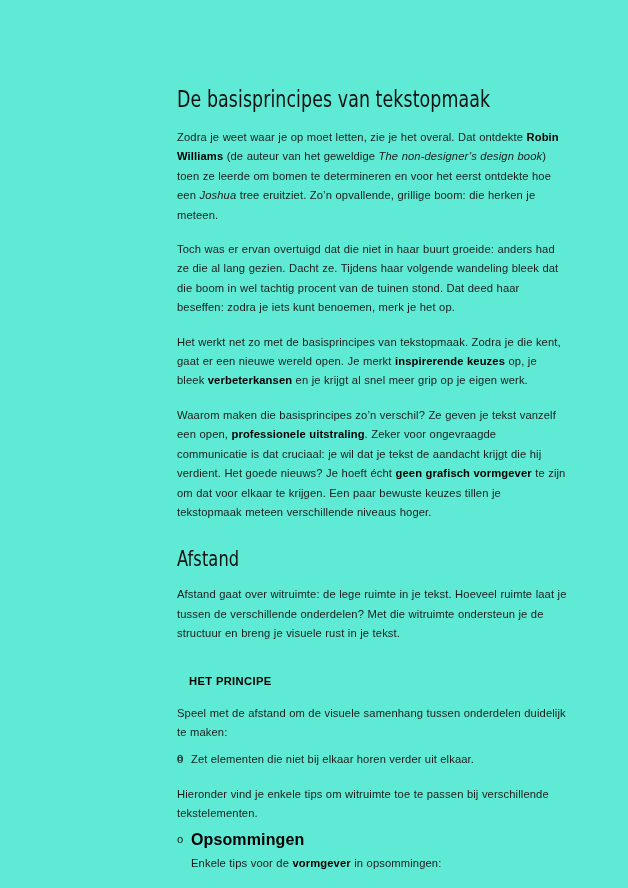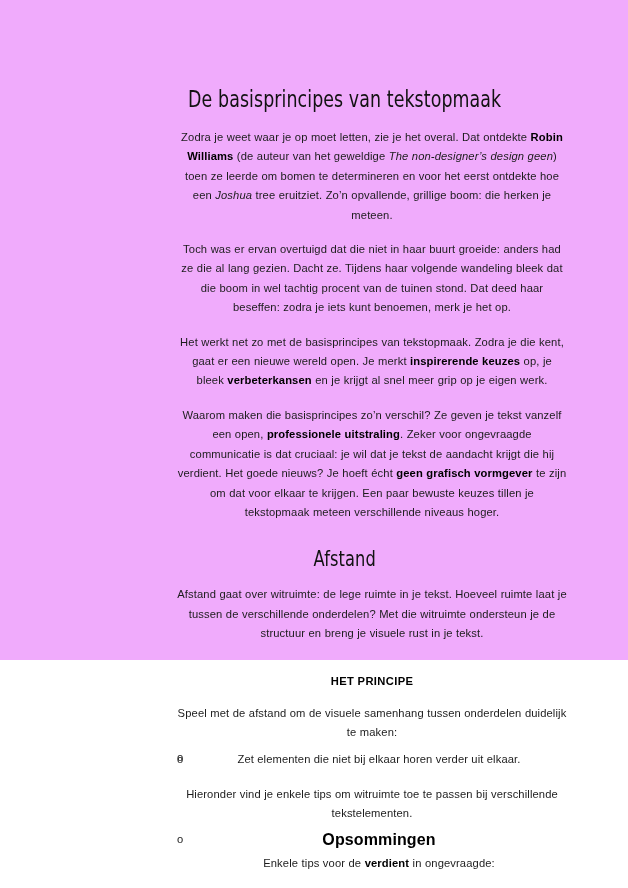--- a/index.html
+++ b/index.html
@@ -12,24 +12,23 @@
     height: 888px;
     overflow: hidden;
     font-family: "Liberation Sans", sans-serif;
     color: #1a1a1a;
     -webkit-font-smoothing: antialiased;
   }
 
   .page {
     position: relative;
     width: 628px;
-    height: 660px;
-    background: #f0abfc;
+    height: 888px;
+    background: #5eead4;
     box-sizing: border-box;
-    text-align: center;
   }
 
   .content {
     position: absolute;
     left: 177px;
     top: 86px;
     width: 390px;
   }
 
   
@@ -142,21 +141,21 @@
   }
 </style>
 </head>
 <body>
 
 <div class="page">
   <div class="content">
 
     <h1 class="doc-title">De basisprincipes van tekstopmaak</h1>
 
-    <p class="body"><span>Zodra je weet waar je op moet letten, zie je het overal. Dat ontdekte </span><b>Robin Williams</b><span> (de auteur van het geweldige </span><i>The non-designer’s design geen</i><span>) toen ze leerde om bomen te determineren en voor het eerst ontdekte hoe een </span><i>Joshua</i><span> tree eruitziet. Zo’n opvallende, grillige boom: die herken je meteen.</span></p>
+    <p class="body"><span>Zodra je weet waar je op moet letten, zie je het overal. Dat ontdekte </span><b>Robin Williams</b><span> (de auteur van het geweldige </span><i>The non-designer’s design book</i><span>) toen ze leerde om bomen te determineren en voor het eerst ontdekte hoe een </span><i>Joshua</i><span> tree eruitziet. Zo’n opvallende, grillige boom: die herken je meteen.</span></p>
 
     <p class="body"><span>Toch was er ervan overtuigd dat die niet in haar buurt groeide: anders had ze die al lang gezien. Dacht ze. Tijdens haar volgende wandeling bleek dat die boom in wel tachtig procent van de tuinen stond. Dat deed haar beseffen: zodra je iets kunt benoemen, merk je het op.</span></p>
 
     <p class="body"><span>Het werkt net zo met de basisprincipes van tekstopmaak. Zodra je die kent, gaat er een nieuwe wereld open. Je merkt </span><b>inspirerende keuzes</b><span> op, je bleek </span><b>verbeterkansen</b><span> en je krijgt al snel meer grip op je eigen werk.</span></p>
 
     <p class="body"><span>Waarom maken die basisprincipes zo’n verschil? Ze geven je tekst vanzelf een open, </span><b>professionele uitstraling</b><span>. Zeker voor ongevraagde communicatie is dat cruciaal: je wil dat je tekst de aandacht krijgt die hij verdient. Het goede nieuws? Je hoeft écht </span><b>geen grafisch vormgever</b><span> te zijn om dat voor elkaar te krijgen. Een paar bewuste keuzes tillen je tekstopmaak meteen verschillende niveaus hoger.</span></p>
 
     <h2 class="section-title">Afstand</h2>
 
     <p class="body tight">Afstand gaat over witruimte: de lege ruimte in je tekst. Hoeveel ruimte laat je tussen de verschillende onderdelen? Met die witruimte ondersteun je de structuur en breng je visuele rust in je tekst.</p>
@@ -179,21 +178,21 @@
     <p class="body">Hieronder vind je enkele tips om witruimte toe te passen bij verschillende tekstelementen.</p>
 
     <ul class="list level1">
       <li class="item bold-item">
         <span class="marker">o</span>
         <span class="text">Opsommingen</span>
       </li>
     </ul>
 
     <div class="nested-block">
-      <p class="body"><span>Enkele tips voor de </span><b>verdient</b><span> in ongevraagde:</span></p>
+      <p class="body"><span>Enkele tips voor de </span><b>vormgever</b><span> in opsommingen:</span></p>
     </div>
 
     <ul class="list level2">
       
     </ul>
 
   </div>
 </div>
 
 </body></html>

